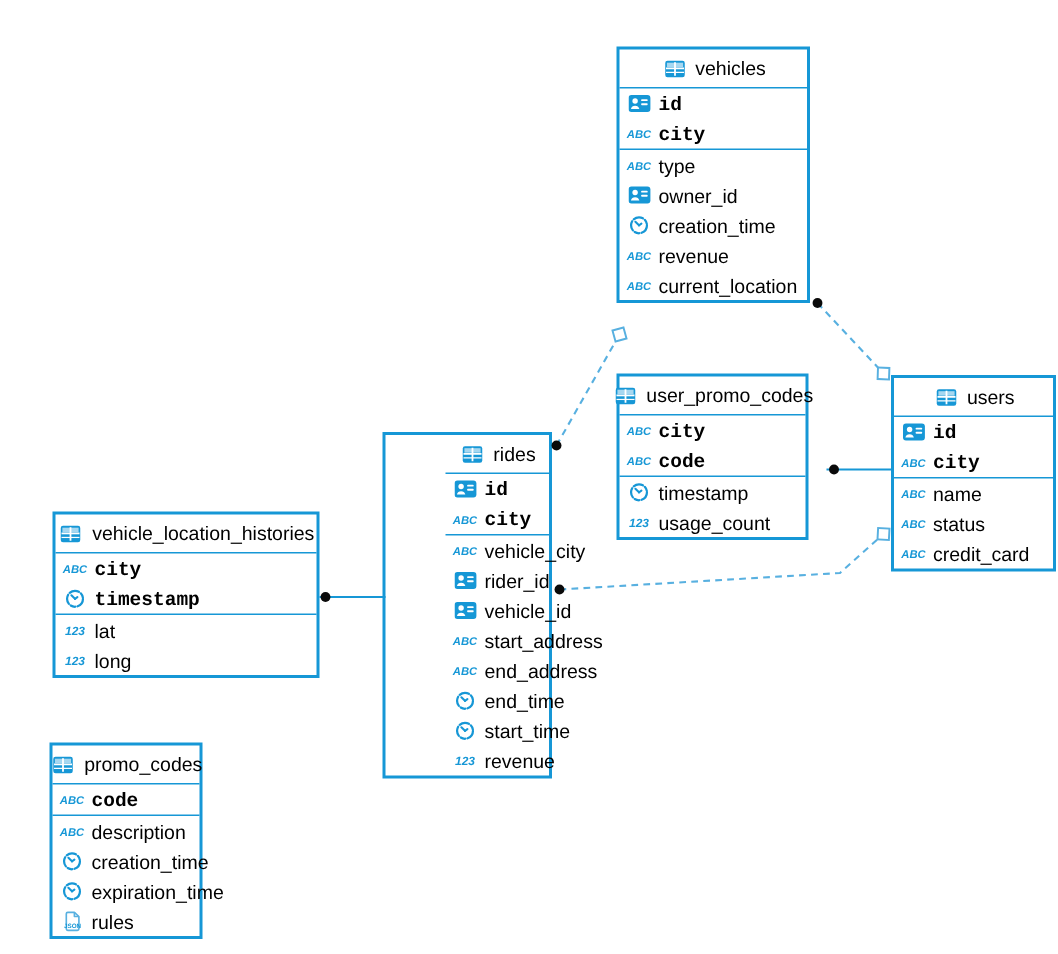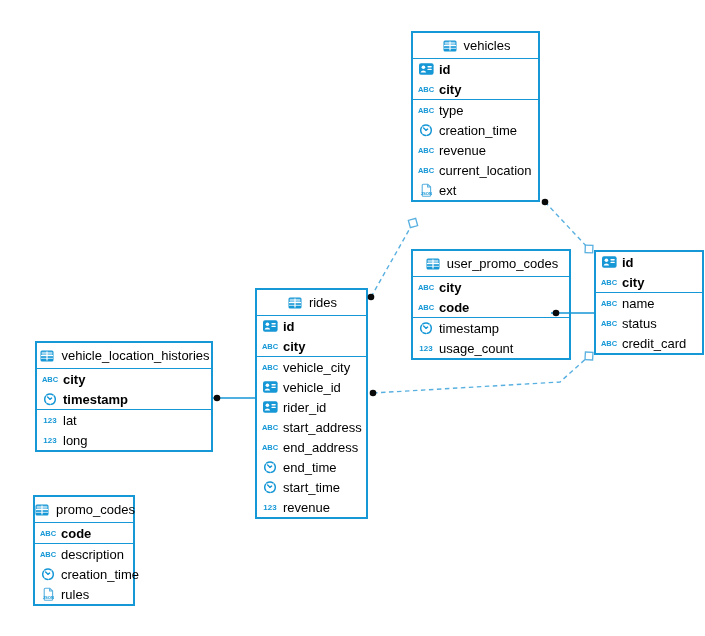--- a/index.html
+++ b/index.html
@@ -13,28 +13,29 @@
   }
   .table-header{
     height:25px;display:flex;align-items:center;justify-content:center;gap:5px;
     border-bottom:1px solid var(--blue);padding:0 4px;font-size:13px;white-space:nowrap;
   }
   .rows.pk{border-bottom:1px solid var(--blue);}
   .table-row{
     height:20px;display:flex;align-items:center;gap:4px;padding:0 4px;
     font-size:13px;white-space:nowrap;
   }
-  .table-row.pk .col-label{font-weight:700;}
+  .table-row.pk .col-label{font-weight:700;font-family:Liberation Mono, monospace;}
   .icon{
     width:18px;min-width:18px;height:16px;display:flex;align-items:center;
     justify-content:center;overflow:hidden;
   }
   .txt-icon{
     font-size:7.5px;font-weight:700;color:var(--blue);letter-spacing:0;
     font-family:"Liberation Sans",sans-serif;
+    font-style:italic;
   }
   #overlay{position:absolute;left:0;top:0;z-index:3;pointer-events:none;}
 </style>
 </head>
 <body>
 
 <div id="stage" style="--blue: #1697d6; background: rgb(255, 255, 255);">
     <div class="table-card" style="left: 411px; top: 31px; width: 129px;">
       <div class="table-header">
         <span class="icon">
@@ -66,49 +67,51 @@
           <span class="col-label">city</span>
         </div>
       </div>
       <div class="rows">
         <div class="table-row">
           <span class="icon txt-icon">ABC</span>
           <span class="col-label">type</span>
         </div>
         <div class="table-row">
           <span class="icon">
+            <svg width="15" height="12" viewBox="0 0 15 12">
+      <rect x="0" y="0.3" width="14.6" height="11.4" rx="2" fill="#1697d6"></rect>
+      <circle cx="4.4" cy="4.3" r="1.8" fill="#fff"></circle>
+      <path d="M1.6 9.6 a2.9 2.9 0 0 1 5.6 0 z" fill="#fff"></path>
+      <rect x="8.4" y="3.1" width="4.4" height="1.3" rx="0.6" fill="#fff"></rect>
+      <rect x="8.4" y="5.8" width="4.4" height="1.3" rx="0.6" fill="#fff"></rect>
+    </svg>
+          </span>
+          <span class="col-label">owner_id</span>
+        </div>
+        <div class="table-row">
+          <span class="icon">
             <svg width="14" height="14" viewBox="0 0 14 14">
       <circle cx="7" cy="7.2" r="5.3" fill="none" stroke="#1697d6" stroke-width="1.5" stroke-dasharray="6.5 1.6 3.2 1.6 6.5 1.6" stroke-linecap="round"></circle>
       <line x1="7" y1="7.2" x2="4.6" y2="4.9" stroke="#1697d6" stroke-width="1.4" stroke-linecap="round"></line>
       <line x1="7" y1="7.2" x2="8.6" y2="6.1" stroke="#1697d6" stroke-width="1.4" stroke-linecap="round"></line>
     </svg>
           </span>
           <span class="col-label">creation_time</span>
         </div>
         <div class="table-row">
           <span class="icon txt-icon">ABC</span>
           <span class="col-label">revenue</span>
         </div>
         <div class="table-row">
           <span class="icon txt-icon">ABC</span>
           <span class="col-label">current_location</span>
         </div>
-        <div class="table-row">
-          <span class="icon">
-            <svg width="14" height="15" viewBox="0 0 14 15">
-      <path d="M3.2 4.2 L3.2 2.2 Q3.2 1.2 4.2 1.2 L8.6 1.2 L11.6 4.0 L11.6 12.2 Q11.6 13.2 10.6 13.2 L4.2 13.2 Q3.2 13.2 3.2 12.2 Z" fill="#fff" stroke="#58b0e0" stroke-width="1.1" stroke-linejoin="round"></path>
-      <path d="M8.6 1.2 L8.6 4.0 L11.6 4.0" fill="none" stroke="#58b0e0" stroke-width="1.1" stroke-linejoin="round"></path>
-      <text x="7.4" y="11.6" text-anchor="middle" font-size="4.2" font-weight="700" font-family="Liberation Sans, sans-serif" fill="#1697d6">JSON</text>
-    </svg>
-          </span>
-          <span class="col-label">ext</span>
-        </div>
-      </div>
-    </div>
-    <div class="table-card" style="left: 411px; top: 249px; width: 160px;">
+      </div>
+    </div>
+    <div class="table-card" style="left: 411px; top: 249px; width: 128px;">
       <div class="table-header">
         <span class="icon">
           <svg width="14" height="12" viewBox="0 0 14 12">
       <rect x="0.5" y="0.5" width="13" height="11" rx="1.5" fill="#1697d6"></rect>
       <rect x="1.6" y="1.8" width="10.8" height="3" fill="#a6d7f0"></rect>
       <line x1="1" y1="5.6" x2="13" y2="5.6" stroke="#fff" stroke-width="1.2"></line>
       <line x1="7" y1="1.5" x2="7" y2="10.5" stroke="#fff" stroke-width="1.2"></line>
       <line x1="1" y1="8.3" x2="13" y2="8.3" stroke="#fff" stroke-width="0.8"></line>
     </svg>
         </span>
@@ -135,20 +138,32 @@
           </span>
           <span class="col-label">timestamp</span>
         </div>
         <div class="table-row">
           <span class="icon txt-icon" style="font-size: 8px;">123</span>
           <span class="col-label">usage_count</span>
         </div>
       </div>
     </div>
     <div class="table-card" style="left: 594px; top: 250px; width: 110px;">
+      <div class="table-header">
+        <span class="icon">
+          <svg width="14" height="12" viewBox="0 0 14 12">
+      <rect x="0.5" y="0.5" width="13" height="11" rx="1.5" fill="#1697d6"></rect>
+      <rect x="1.6" y="1.8" width="10.8" height="3" fill="#a6d7f0"></rect>
+      <line x1="1" y1="5.6" x2="13" y2="5.6" stroke="#fff" stroke-width="1.2"></line>
+      <line x1="7" y1="1.5" x2="7" y2="10.5" stroke="#fff" stroke-width="1.2"></line>
+      <line x1="1" y1="8.3" x2="13" y2="8.3" stroke="#fff" stroke-width="0.8"></line>
+    </svg>
+        </span>
+        <span>users</span>
+      </div>
       <div class="rows pk">
         <div class="table-row pk">
           <span class="icon">
             <svg width="15" height="12" viewBox="0 0 15 12">
       <rect x="0" y="0.3" width="14.6" height="11.4" rx="2" fill="#1697d6"></rect>
       <circle cx="4.4" cy="4.3" r="1.8" fill="#fff"></circle>
       <path d="M1.6 9.6 a2.9 2.9 0 0 1 5.6 0 z" fill="#fff"></path>
       <rect x="8.4" y="3.1" width="4.4" height="1.3" rx="0.6" fill="#fff"></rect>
       <rect x="8.4" y="5.8" width="4.4" height="1.3" rx="0.6" fill="#fff"></rect>
     </svg>
@@ -168,21 +183,21 @@
         <div class="table-row">
           <span class="icon txt-icon">ABC</span>
           <span class="col-label">status</span>
         </div>
         <div class="table-row">
           <span class="icon txt-icon">ABC</span>
           <span class="col-label">credit_card</span>
         </div>
       </div>
     </div>
-    <div class="table-card" style="left: 255px; top: 288px; width: 113px;">
+    <div class="table-card" style="left: 255px; top: 288px; width: 113px; padding-left: 40px;">
       <div class="table-header">
         <span class="icon">
           <svg width="14" height="12" viewBox="0 0 14 12">
       <rect x="0.5" y="0.5" width="13" height="11" rx="1.5" fill="#1697d6"></rect>
       <rect x="1.6" y="1.8" width="10.8" height="3" fill="#a6d7f0"></rect>
       <line x1="1" y1="5.6" x2="13" y2="5.6" stroke="#fff" stroke-width="1.2"></line>
       <line x1="7" y1="1.5" x2="7" y2="10.5" stroke="#fff" stroke-width="1.2"></line>
       <line x1="1" y1="8.3" x2="13" y2="8.3" stroke="#fff" stroke-width="0.8"></line>
     </svg>
         </span>
@@ -214,33 +229,33 @@
         <div class="table-row">
           <span class="icon">
             <svg width="15" height="12" viewBox="0 0 15 12">
       <rect x="0" y="0.3" width="14.6" height="11.4" rx="2" fill="#1697d6"></rect>
       <circle cx="4.4" cy="4.3" r="1.8" fill="#fff"></circle>
       <path d="M1.6 9.6 a2.9 2.9 0 0 1 5.6 0 z" fill="#fff"></path>
       <rect x="8.4" y="3.1" width="4.4" height="1.3" rx="0.6" fill="#fff"></rect>
       <rect x="8.4" y="5.8" width="4.4" height="1.3" rx="0.6" fill="#fff"></rect>
     </svg>
           </span>
+          <span class="col-label">rider_id</span>
+        </div>
+        <div class="table-row">
+          <span class="icon">
+            <svg width="15" height="12" viewBox="0 0 15 12">
+      <rect x="0" y="0.3" width="14.6" height="11.4" rx="2" fill="#1697d6"></rect>
+      <circle cx="4.4" cy="4.3" r="1.8" fill="#fff"></circle>
+      <path d="M1.6 9.6 a2.9 2.9 0 0 1 5.6 0 z" fill="#fff"></path>
+      <rect x="8.4" y="3.1" width="4.4" height="1.3" rx="0.6" fill="#fff"></rect>
+      <rect x="8.4" y="5.8" width="4.4" height="1.3" rx="0.6" fill="#fff"></rect>
+    </svg>
+          </span>
           <span class="col-label">vehicle_id</span>
-        </div>
-        <div class="table-row">
-          <span class="icon">
-            <svg width="15" height="12" viewBox="0 0 15 12">
-      <rect x="0" y="0.3" width="14.6" height="11.4" rx="2" fill="#1697d6"></rect>
-      <circle cx="4.4" cy="4.3" r="1.8" fill="#fff"></circle>
-      <path d="M1.6 9.6 a2.9 2.9 0 0 1 5.6 0 z" fill="#fff"></path>
-      <rect x="8.4" y="3.1" width="4.4" height="1.3" rx="0.6" fill="#fff"></rect>
-      <rect x="8.4" y="5.8" width="4.4" height="1.3" rx="0.6" fill="#fff"></rect>
-    </svg>
-          </span>
-          <span class="col-label">rider_id</span>
         </div>
         <div class="table-row">
           <span class="icon txt-icon">ABC</span>
           <span class="col-label">start_address</span>
         </div>
         <div class="table-row">
           <span class="icon txt-icon">ABC</span>
           <span class="col-label">end_address</span>
         </div>
         <div class="table-row">
@@ -335,20 +350,30 @@
         </div>
         <div class="table-row">
           <span class="icon">
             <svg width="14" height="14" viewBox="0 0 14 14">
       <circle cx="7" cy="7.2" r="5.3" fill="none" stroke="#1697d6" stroke-width="1.5" stroke-dasharray="6.5 1.6 3.2 1.6 6.5 1.6" stroke-linecap="round"></circle>
       <line x1="7" y1="7.2" x2="4.6" y2="4.9" stroke="#1697d6" stroke-width="1.4" stroke-linecap="round"></line>
       <line x1="7" y1="7.2" x2="8.6" y2="6.1" stroke="#1697d6" stroke-width="1.4" stroke-linecap="round"></line>
     </svg>
           </span>
           <span class="col-label">creation_time</span>
+        </div>
+        <div class="table-row">
+          <span class="icon">
+            <svg width="14" height="14" viewBox="0 0 14 14">
+      <circle cx="7" cy="7.2" r="5.3" fill="none" stroke="#1697d6" stroke-width="1.5" stroke-dasharray="6.5 1.6 3.2 1.6 6.5 1.6" stroke-linecap="round"></circle>
+      <line x1="7" y1="7.2" x2="4.6" y2="4.9" stroke="#1697d6" stroke-width="1.4" stroke-linecap="round"></line>
+      <line x1="7" y1="7.2" x2="8.6" y2="6.1" stroke="#1697d6" stroke-width="1.4" stroke-linecap="round"></line>
+    </svg>
+          </span>
+          <span class="col-label">expiration_time</span>
         </div>
         <div class="table-row">
           <span class="icon">
             <svg width="14" height="15" viewBox="0 0 14 15">
       <path d="M3.2 4.2 L3.2 2.2 Q3.2 1.2 4.2 1.2 L8.6 1.2 L11.6 4.0 L11.6 12.2 Q11.6 13.2 10.6 13.2 L4.2 13.2 Q3.2 13.2 3.2 12.2 Z" fill="#fff" stroke="#58b0e0" stroke-width="1.1" stroke-linejoin="round"></path>
       <path d="M8.6 1.2 L8.6 4.0 L11.6 4.0" fill="none" stroke="#58b0e0" stroke-width="1.1" stroke-linejoin="round"></path>
       <text x="7.4" y="11.6" text-anchor="middle" font-size="4.2" font-weight="700" font-family="Liberation Sans, sans-serif" fill="#1697d6">JSON</text>
     </svg>
           </span>
           <span class="col-label">rules</span>

